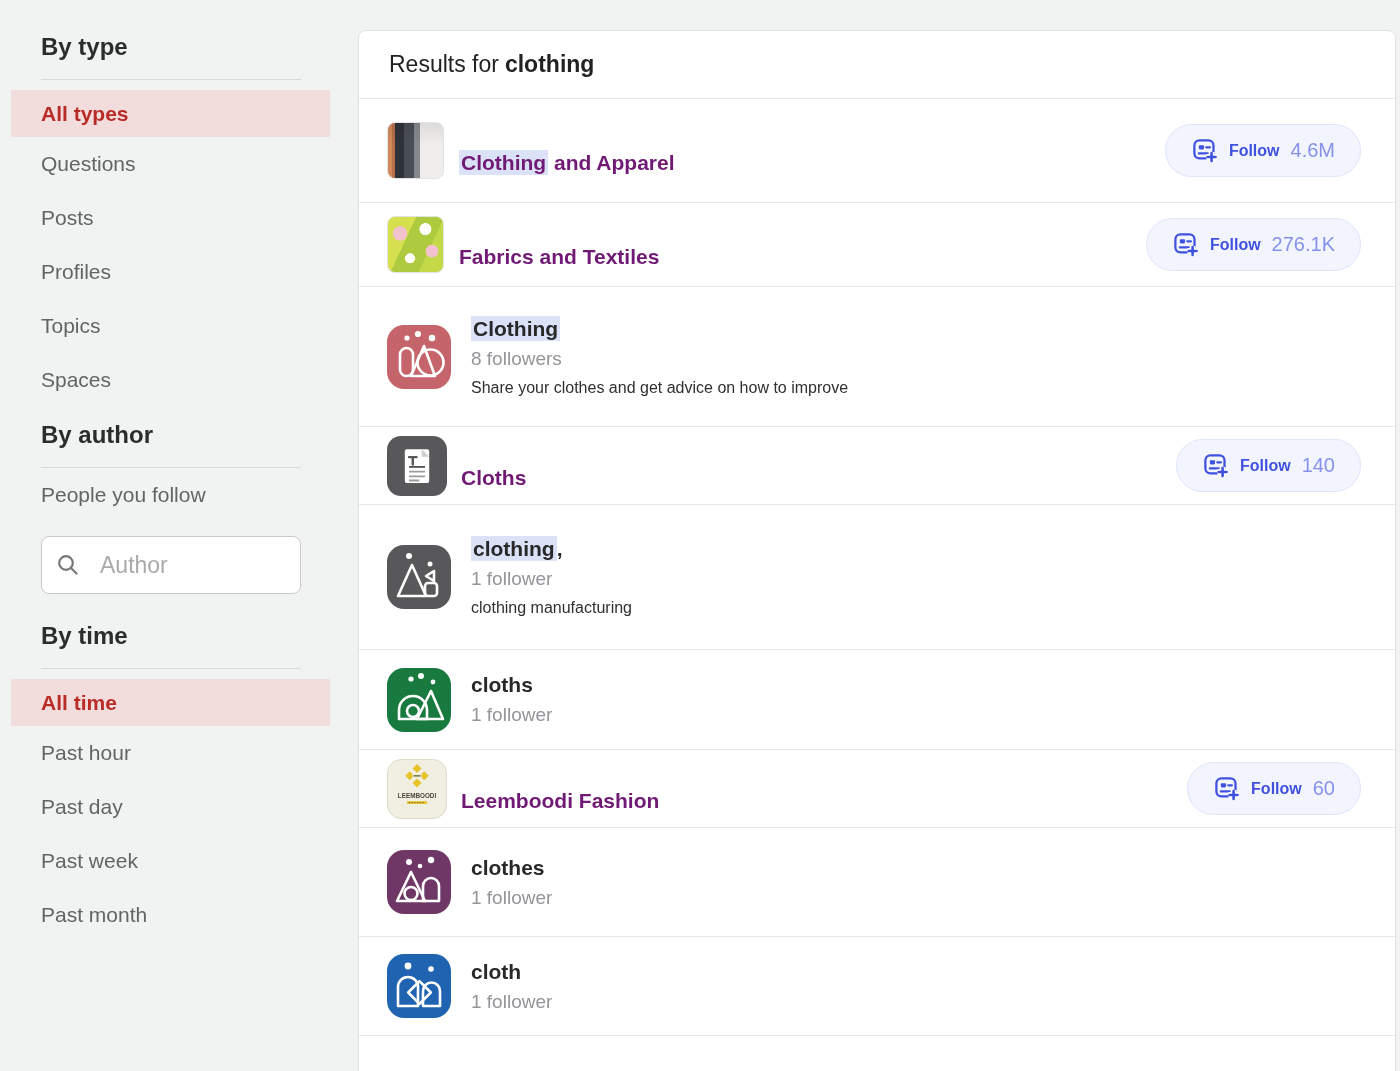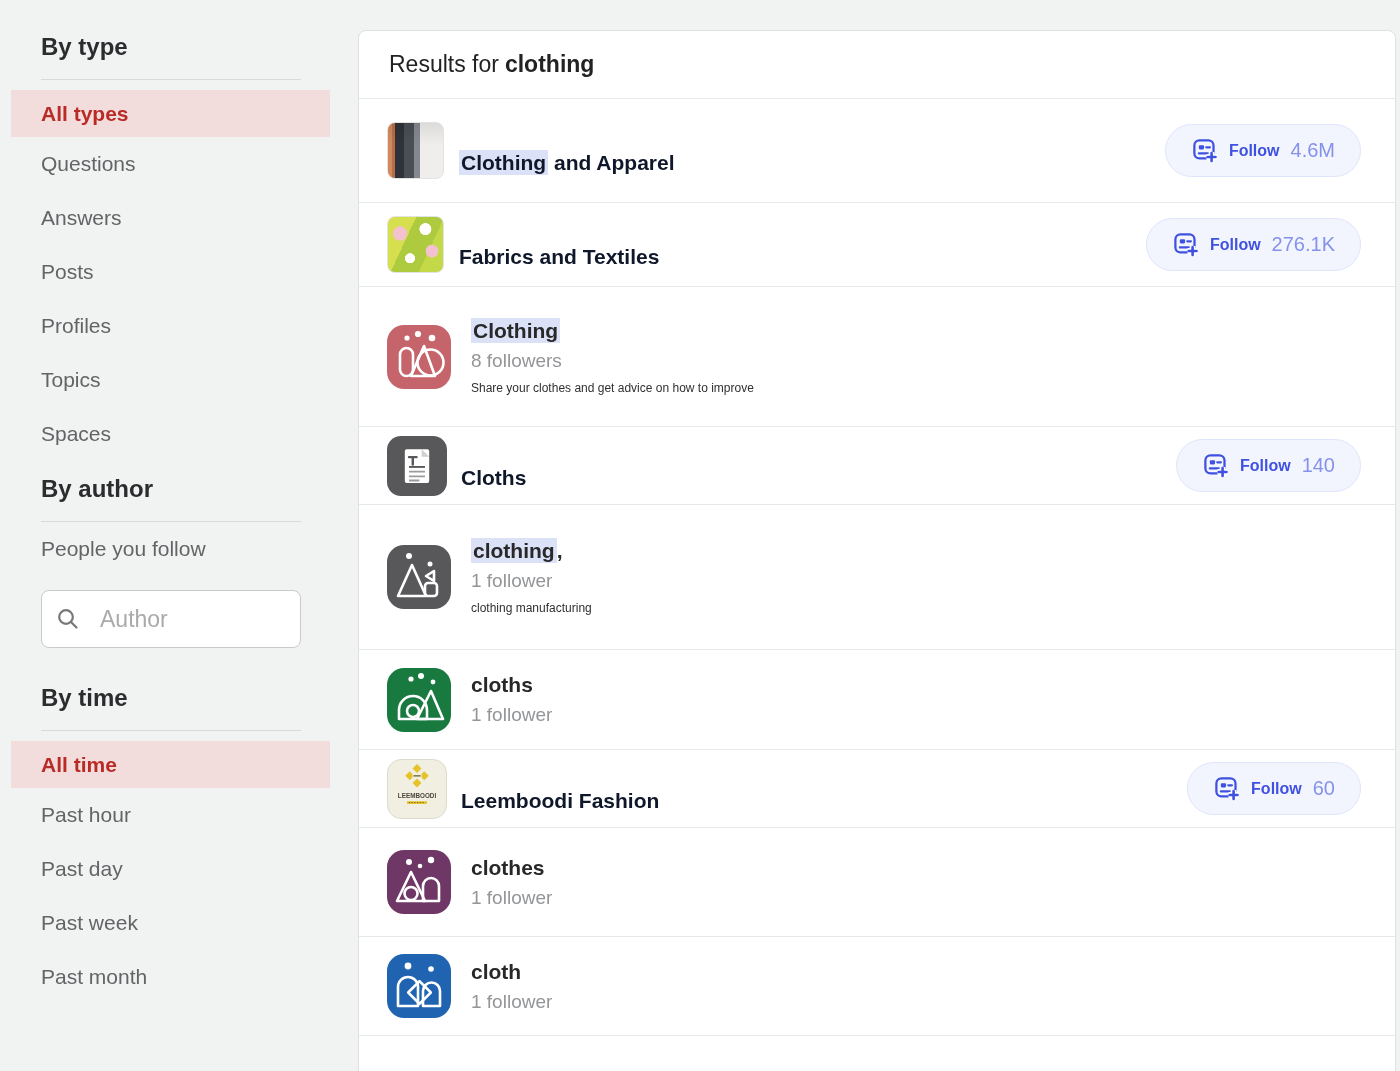--- a/index.html
+++ b/index.html
@@ -25,21 +25,21 @@
     background:#f2dddc; border-radius:0;
     padding-left:30px; font-size:21px; font-weight:bold; color:#b92b27;
     cursor:pointer;
   }
   .side-item {
     height:54px; line-height:54px; padding-left:30px;
     font-size:21px; color:#636466; cursor:pointer;
   }
   .side-item:first-of-type { margin-top:4px; }
   .h-byauthor { margin-top:12px; }
-  .h-bytime   { margin-top:34px; }
+  .h-bytime   { margin-top:26px; }
 
   .author-box {
     margin:14px 0 0 30px; width:260px; height:58px;
     background:#fff; border:1px solid #c9cacc; border-radius:8px;
     display:flex; align-items:center; padding:0 14px;gap:8px;
   }
   .author-box svg { flex:0 0 auto; }
   .author-input {
     border:none; outline:none; width:100%; margin-left:12px;
     font-size:23px; color:#444; font-family:"Liberation Sans", sans-serif;
@@ -102,48 +102,47 @@
   .avatar-sm { width:60px; height:60px; border-radius:14px; }
   .bg-red    { background:#c5656b; }
   .bg-gray   { background:#58585a; }
   .bg-green  { background:#187a3e; }
   .bg-purple { background:#6f3766; }
   .bg-blue   { background:#2063b0; }
   .bg-cream  { background:#f1efe2; border:1px solid #dddbcb; }
 
   .row-text { margin-left:20px; display:flex; flex-direction:column; }
   .topic-title {
-    font-size:21px; font-weight:bold; color:#0f172a;
+    font-size:21px; font-weight:bold; color:#701a75;
     text-decoration:none; cursor:pointer;margin-top:24px;
   }
   .space-title { font-size:21px; font-weight:bold; color:#282829; cursor:pointer; }
   .hl { background:#dbe2f8; padding:1px 2px; }
   .followers { font-size:19px; color:#939598; margin-top:7px; }
-  .descr { font-size:12px; color:#303031; margin-top:9px; }
+  .descr { font-size:16px; color:#303031; margin-top:9px; }
 
   .follow-btn {
     margin-left:auto; flex:0 0 auto;
     display:flex; align-items:center; gap:11px;
     height:53px; padding:0 25px;
     background:#f3f5fe; border:1px solid #dee4fc; border-radius:27px;
     cursor:pointer; font-family:"Liberation Sans", sans-serif;
   }
   .follow-label { font-size:16px; font-weight:bold; color:#3f51e0; }
   .follow-count { font-size:20px; color:#8591ea; }
 </style>
 </head>
 <body>
 
 <aside class="sidebar">
 
   <div class="side-heading h-bytype">By type</div>
   <hr class="side-divider">
   <div class="side-pill">All types</div>
   <div class="side-item">Questions</div>
-  <div class="side-item">Answers</div>
   <div class="side-item">Posts</div>
   <div class="side-item">Profiles</div>
   <div class="side-item">Topics</div>
   <div class="side-item">Spaces</div>
 
   <div class="side-heading h-byauthor">By author</div>
   <hr class="side-divider">
   <div class="side-item">People you follow</div>
 
   <div class="author-box">

